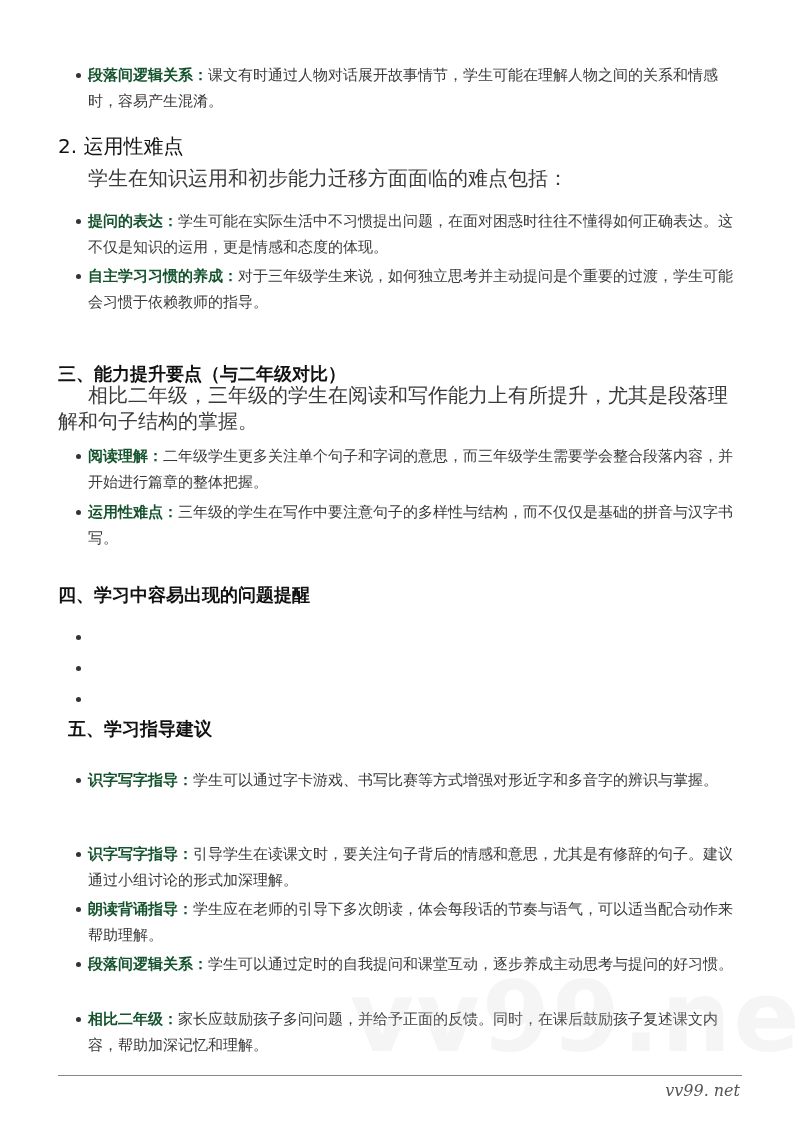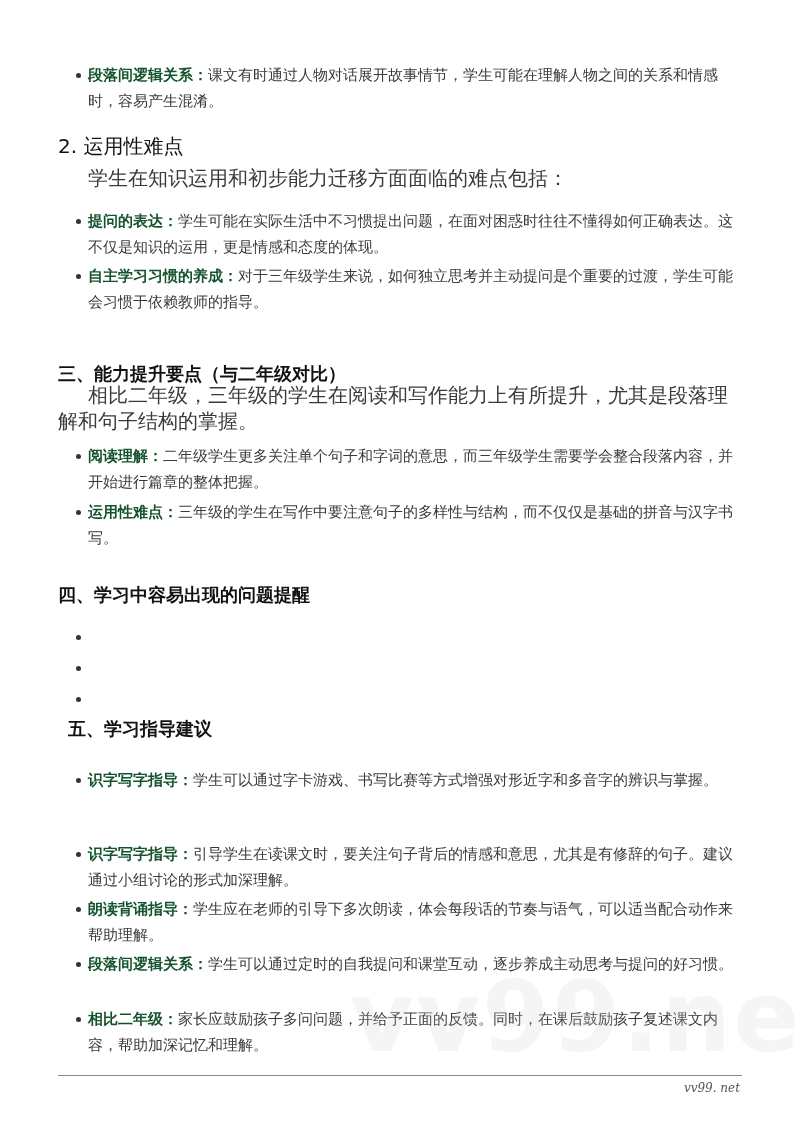--- a/index.html
+++ b/index.html
@@ -69,21 +69,21 @@
       top: 1075px;
       height: 1px;
       background: #888;
     }
     .footer-text {
       position: absolute;
       right: 60px;
       top: 1081px;
       font-family: "DejaVu Serif", "Liberation Serif", serif;
       font-style: italic;
-      font-size: 12px;
+      font-size: 16px;
       color: #555;
     }
     .watermark {
       position: absolute;
       left: 350px;
       top: 960px;
       font-family: "DejaVu Sans", "Liberation Sans", sans-serif;
       font-weight: bold;
       font-size: 98px;
       color: rgba(200, 200, 200, 0.18);

